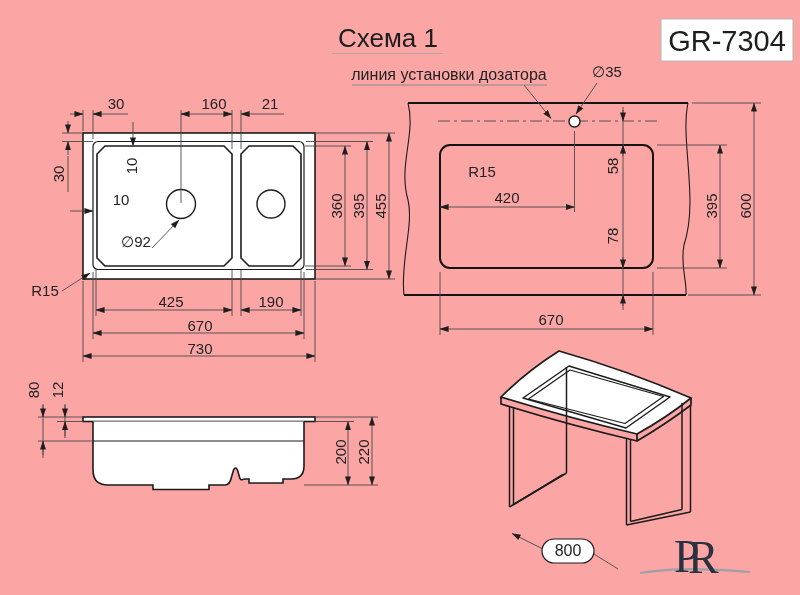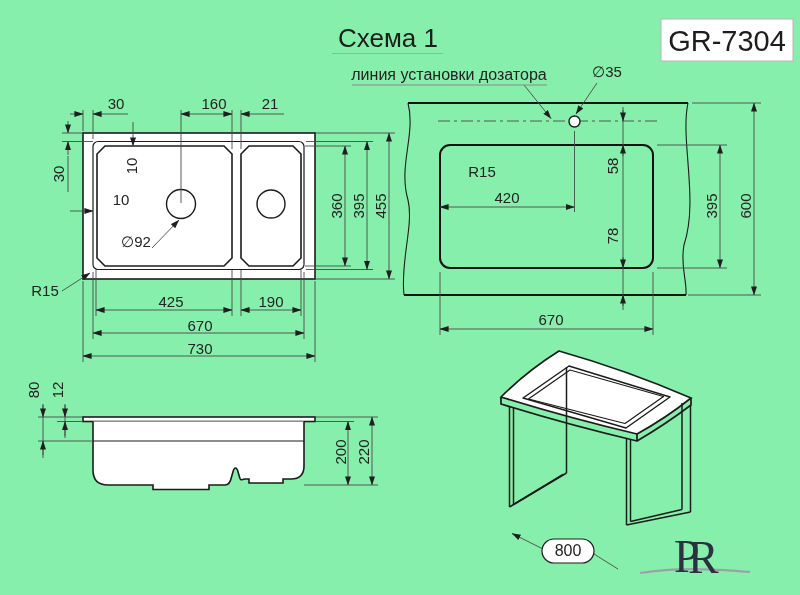--- a/index.html
+++ b/index.html
@@ -1,16 +1,16 @@
 <!DOCTYPE html>
 <html><head>
 <meta charset="utf-8">
 <style>
   html,body{margin:0;padding:0;background:#fff;}
-  #stage{position:relative;width:800px;height:595px;background:#86efac;overflow:hidden;
+  #stage{position:relative;width:800px;height:595px;background:#fca5a5;overflow:hidden;
          font-family:"Liberation Sans", sans-serif;}
   svg{display:block;}
   .draw{stroke:#1c1c1c;stroke-width:1.6;fill:#ffffff;}
   .draw2{stroke:#141414;stroke-width:2;fill:none;}
   .thin{stroke:#1c1c1c;stroke-width:1.1;fill:none;}
   .dim{stroke:#4a4a4a;stroke-width:0.9;fill:none;}
   .dashdot{stroke:#4a4a4a;stroke-width:0.9;fill:none;stroke-dasharray:12 4 3 4;}
   .underl{stroke:#8a8a8a;stroke-width:1;}
   .dim-text{font-family:"Liberation Sans", sans-serif;font-size:15px;fill:#232323;}
   .note-text{font-family:"Liberation Sans", sans-serif;font-size:16px;fill:#232323;}

